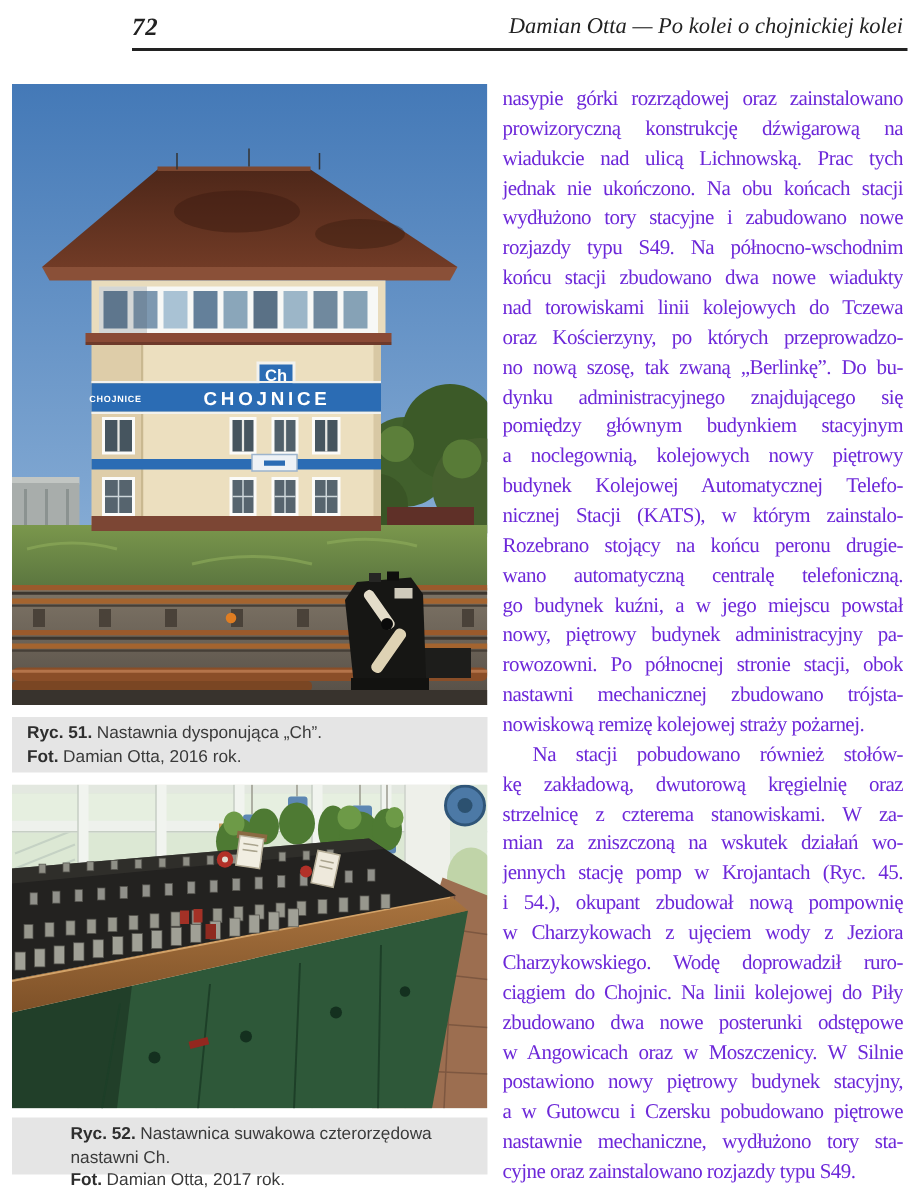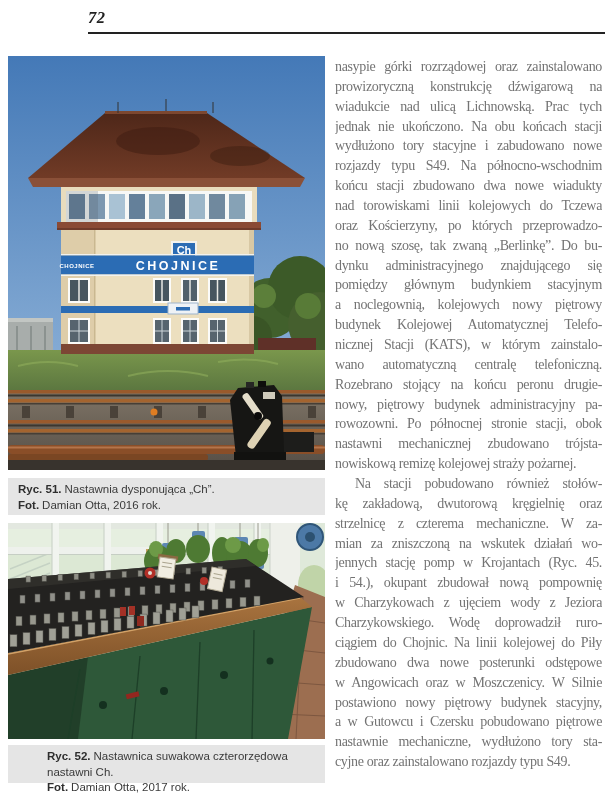--- a/index.html
+++ b/index.html
@@ -30,31 +30,32 @@
   }
   #caption1{top:478px;height:37px;}
   #caption2{top:745px;height:38px;padding-left:39px;}
   .caption b{margin-right:3px;color:#2e2e2e;}
   
   .article{
     position:absolute;left:335px;top:57px;width:267px;
   }
   .tline{
     height:19.87px;line-height:19.87px;font-size:14px;letter-spacing:-0.35px;
-    text-align:justify;text-align-last:justify;white-space:nowrap;overflow:hidden;color:#737373;
+    text-align:justify;text-align-last:justify;white-space:nowrap;overflow:hidden;color:#6d28d9;
   }
   .tline.last{text-align-last:left;}
   .tline.indent{text-indent:20px;}
 </style>
 </head>
 <body>
 
 <div class="page">
 
   <div class="pagenum">72</div>
+  <div class="running-title">Damian Otta — Po kolei o chojnickiej kolei</div>
   <div class="header-rule"></div>
 
   <div class="fig" id="photo1">
     <svg width="317" height="414" viewBox="0 0 317 414">
       <defs>
         <linearGradient id="sky" x1="0" y1="0" x2="0" y2="1">
           <stop offset="0" stop-color="#4479b7"></stop>
             <stop offset="1" stop-color="#85abd4"></stop>
         </linearGradient>
         <linearGradient id="roofg" x1="0" y1="0" x2="0" y2="1">
@@ -474,29 +475,30 @@
       <div class="tline">rozjazdy typu S49. Na północno-wschodnim</div>
       <div class="tline">końcu stacji zbudowano dwa nowe wiadukty</div>
       <div class="tline">nad torowiskami linii kolejowych do Tczewa</div>
       <div class="tline">oraz Kościerzyny, po których przeprowadzo-</div>
       <div class="tline">no nową szosę, tak zwaną „Berlinkę”. Do bu-</div>
       <div class="tline">dynku administracyjnego znajdującego się</div>
       <div class="tline">pomiędzy głównym budynkiem stacyjnym</div>
       <div class="tline">a noclegownią, kolejowych nowy piętrowy</div>
       <div class="tline">budynek Kolejowej Automatycznej Telefo-</div>
       <div class="tline">nicznej Stacji (KATS), w którym zainstalo-</div>
+      <div class="tline">Rozebrano stojący na końcu peronu drugie-</div>
       <div class="tline">wano automatyczną centralę telefoniczną.</div>
-      <div class="tline">Rozebrano stojący na końcu peronu drugie-</div>
+      <div class="tline">go budynek kuźni, a w jego miejscu powstał</div>
       <div class="tline">nowy, piętrowy budynek administracyjny pa-</div>
       <div class="tline">rowozowni. Po północnej stronie stacji, obok</div>
       <div class="tline">nastawni mechanicznej zbudowano trójsta-</div>
       <div class="tline last">nowiskową remizę kolejowej straży pożarnej.</div>
       <div class="tline indent">Na stacji pobudowano również stołów-</div>
       <div class="tline">kę zakładową, dwutorową kręgielnię oraz</div>
-      <div class="tline">strzelnicę z czterema mechaniczne. W za-</div>
+      <div class="tline">strzelnicę z czterema stanowiskami. W za-</div>
       <div class="tline">mian za zniszczoną na wskutek działań wo-</div>
       <div class="tline">jennych stację pomp w Krojantach (Ryc. 45.</div>
       <div class="tline">i 54.), okupant zbudował nową pompownię</div>
       <div class="tline">w Charzykowach z ujęciem wody z Jeziora</div>
       <div class="tline">Charzykowskiego. Wodę doprowadził ruro-</div>
       <div class="tline">ciągiem do Chojnic. Na linii kolejowej do Piły</div>
       <div class="tline">zbudowano dwa nowe posterunki odstępowe</div>
       <div class="tline">w Angowicach oraz w Moszczenicy. W Silnie</div>
       <div class="tline">postawiono nowy piętrowy budynek stacyjny,</div>
       <div class="tline">a w Gutowcu i Czersku pobudowano piętrowe</div>

